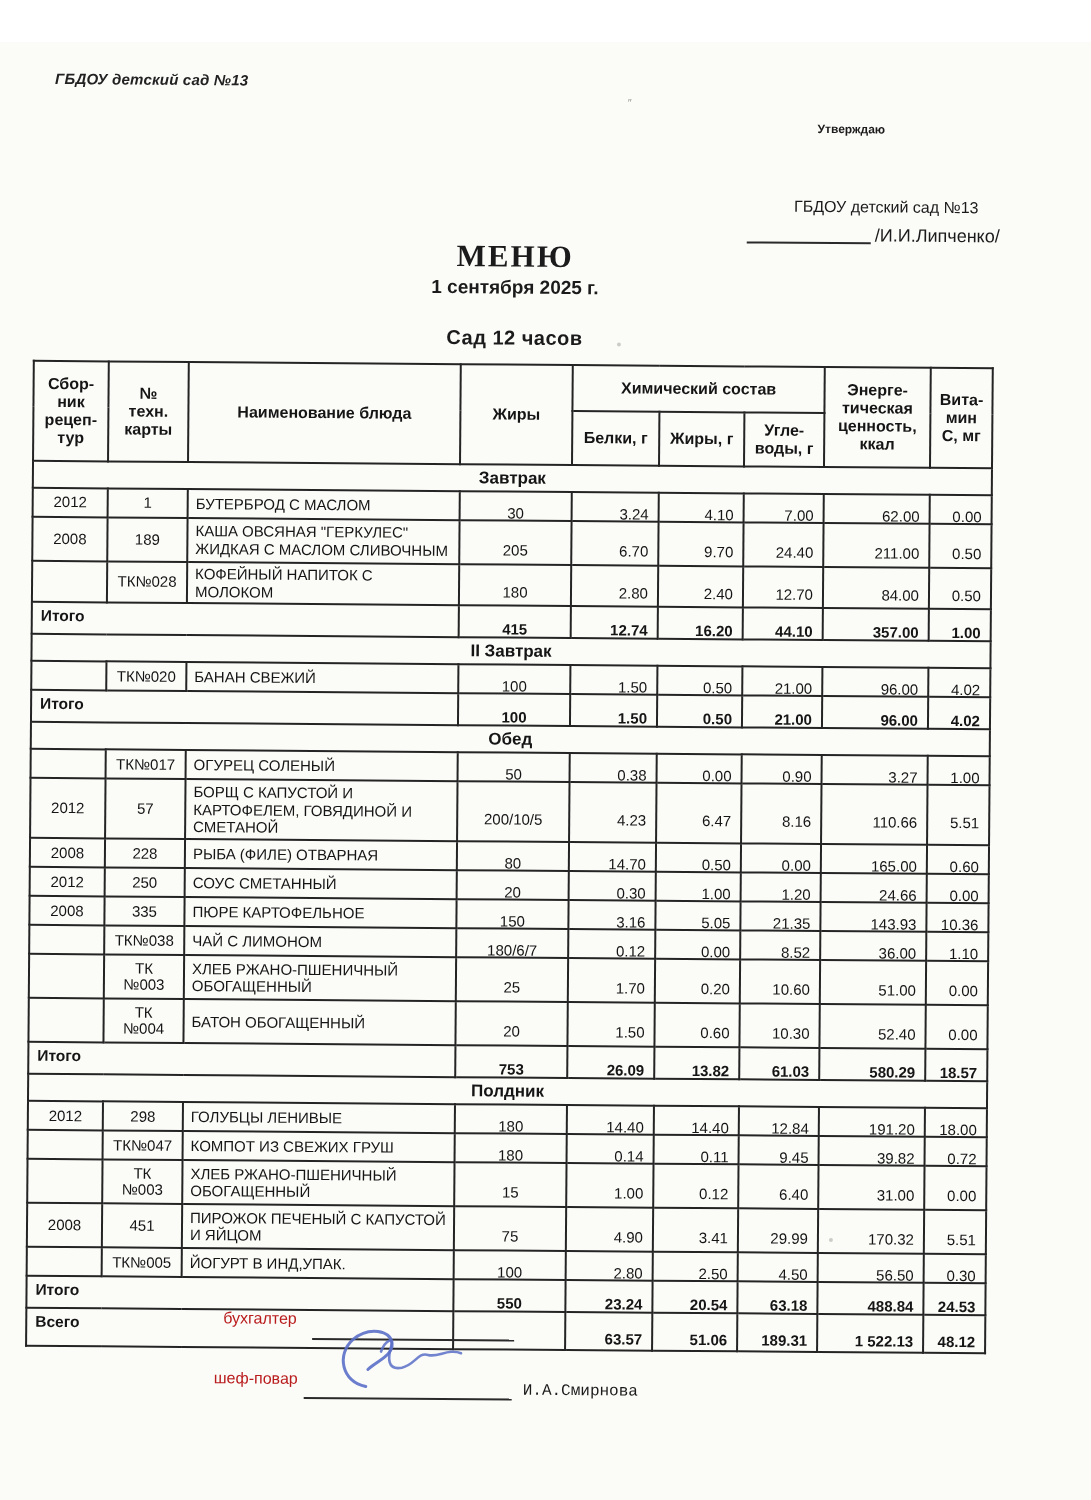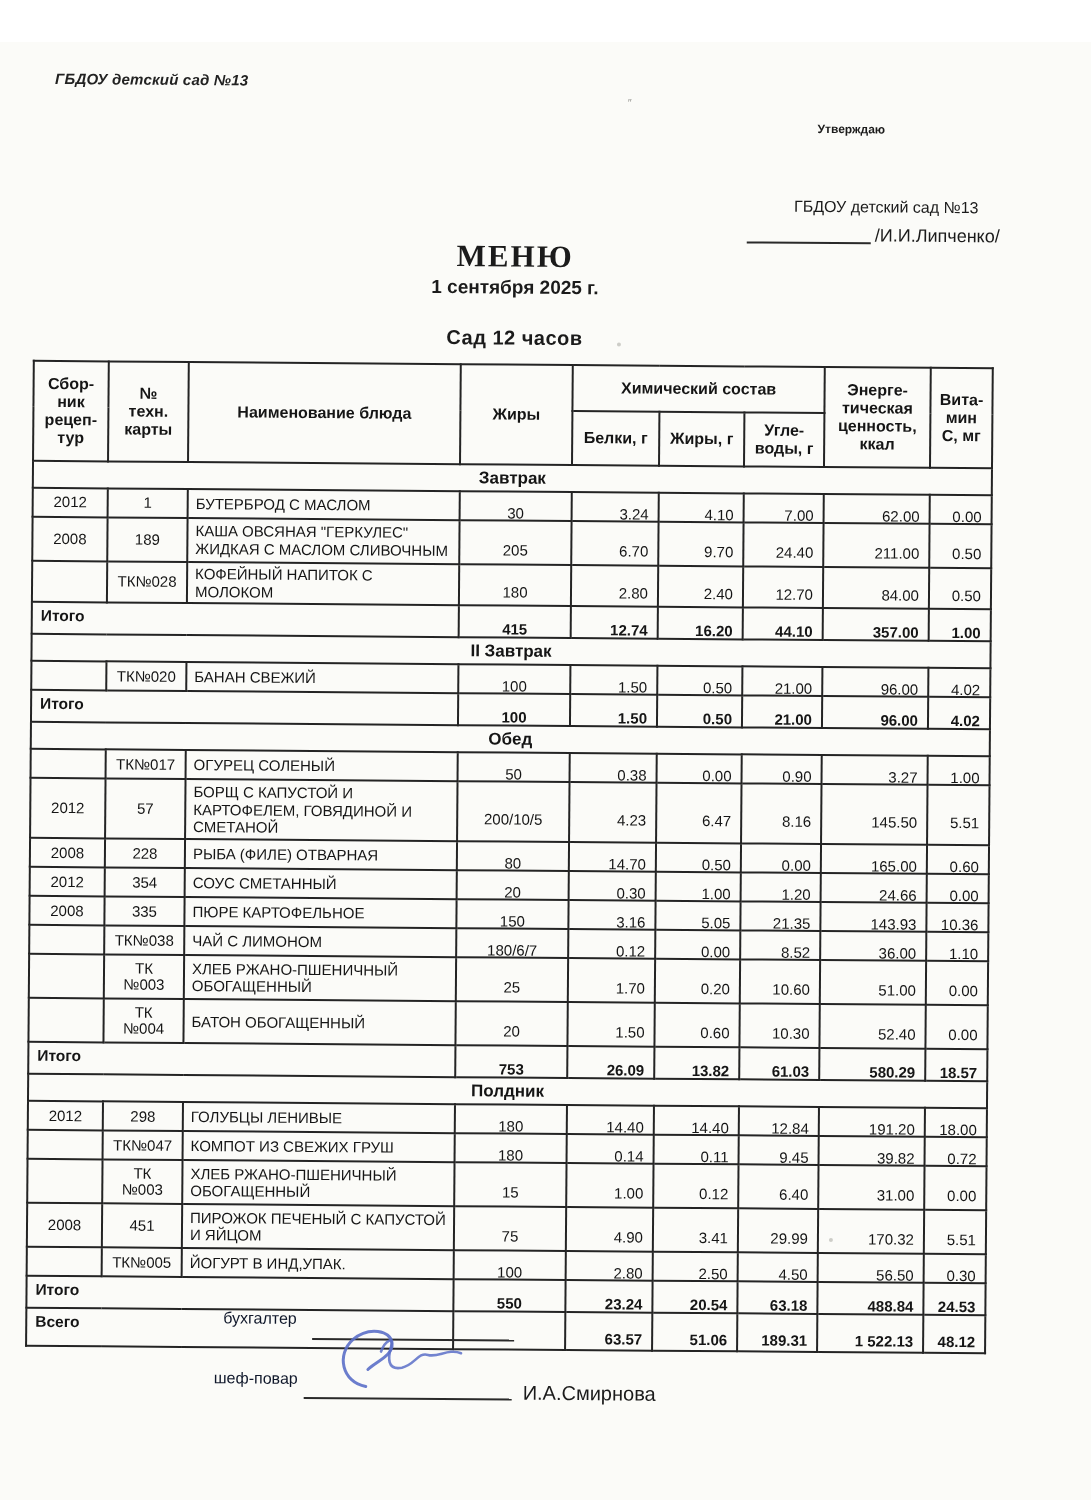--- a/index.html
+++ b/index.html
@@ -99,26 +99,26 @@
   td.c-num { text-align: right; vertical-align: middle; padding-right: 9px; }
   .shift { position: relative; top: 7px; display: inline-block; }
   tr.total-row { height: 32px; }
   tr.grand-row { height: 38px; }
   tr.total-row td, tr.grand-row td { font-weight: bold; }
   td.total-label {
     text-align: left; vertical-align: top; padding: 4px 8px;
     font-size: 15.5px;
   }
 
-  .foot-label { font-size: 16px; color: #0f172a; }
+  .foot-label { font-size: 16px; color: #b91c1c; }
   .acc-label  { left: 233px; top: 1266px; }
   .chef-label { left: 224px; top: 1326px; }
   .acc-line  { left: 322px; top: 1294px; width: 202px; height: 0; border-top: 2px solid #2a2a2a; }
   .chef-line { left: 314px; top: 1353px; width: 208px; height: 0; border-top: 2px solid #2a2a2a; }
-  .chef-name { left: 533px; top: 1336px; font-size: 20px; }
+  .chef-name { left: 533px; top: 1336px; font-size: 16px; font-family: Liberation Mono, monospace; }
 
   .signature { left: 338px; top: 1280px; width: 170px; height: 78px; }
 
   .speck { position: absolute; color: #9a9a96; font-size: 11px; }
   .speck-dot { position: absolute; width: 4px; height: 4px; border-radius: 50%; background: #b9b9b4; opacity: .7; }
 
   .scan-edge {
     position: absolute; left: 0; right: 0; bottom: 0; height: 5px;
     background: linear-gradient(to bottom, #dededa, #8f8f8c);
   }
@@ -270,37 +270,37 @@
           <tr class="rh3">
             <td class="c-book">2012</td>
             <td class="c-card">57</td>
             <td class="c-name">БОРЩ С КАПУСТОЙ И
 КАРТОФЕЛЕМ, ГОВЯДИНОЙ И
 СМЕТАНОЙ</td>
             <td class="c-out"><span class="shift">200/10/5</span></td>
             <td class="c-num"><span class="shift">4.23</span></td>
             <td class="c-num"><span class="shift">6.47</span></td>
             <td class="c-num"><span class="shift">8.16</span></td>
-            <td class="c-num"><span class="shift">145.50</span></td>
+            <td class="c-num"><span class="shift">110.66</span></td>
             <td class="c-num"><span class="shift">5.51</span></td>
           </tr>
           <tr class="rh1">
             <td class="c-book">2008</td>
             <td class="c-card">228</td>
             <td class="c-name">РЫБА (ФИЛЕ) ОТВАРНАЯ</td>
             <td class="c-out"><span class="shift">80</span></td>
             <td class="c-num"><span class="shift">14.70</span></td>
             <td class="c-num"><span class="shift">0.50</span></td>
             <td class="c-num"><span class="shift">0.00</span></td>
             <td class="c-num"><span class="shift">165.00</span></td>
             <td class="c-num"><span class="shift">0.60</span></td>
           </tr>
           <tr class="rh1">
             <td class="c-book">2012</td>
-            <td class="c-card">354</td>
+            <td class="c-card">250</td>
             <td class="c-name">СОУС СМЕТАННЫЙ</td>
             <td class="c-out"><span class="shift">20</span></td>
             <td class="c-num"><span class="shift">0.30</span></td>
             <td class="c-num"><span class="shift">1.00</span></td>
             <td class="c-num"><span class="shift">1.20</span></td>
             <td class="c-num"><span class="shift">24.66</span></td>
             <td class="c-num"><span class="shift">0.00</span></td>
           </tr>
           <tr class="rh1">
             <td class="c-book">2008</td>

